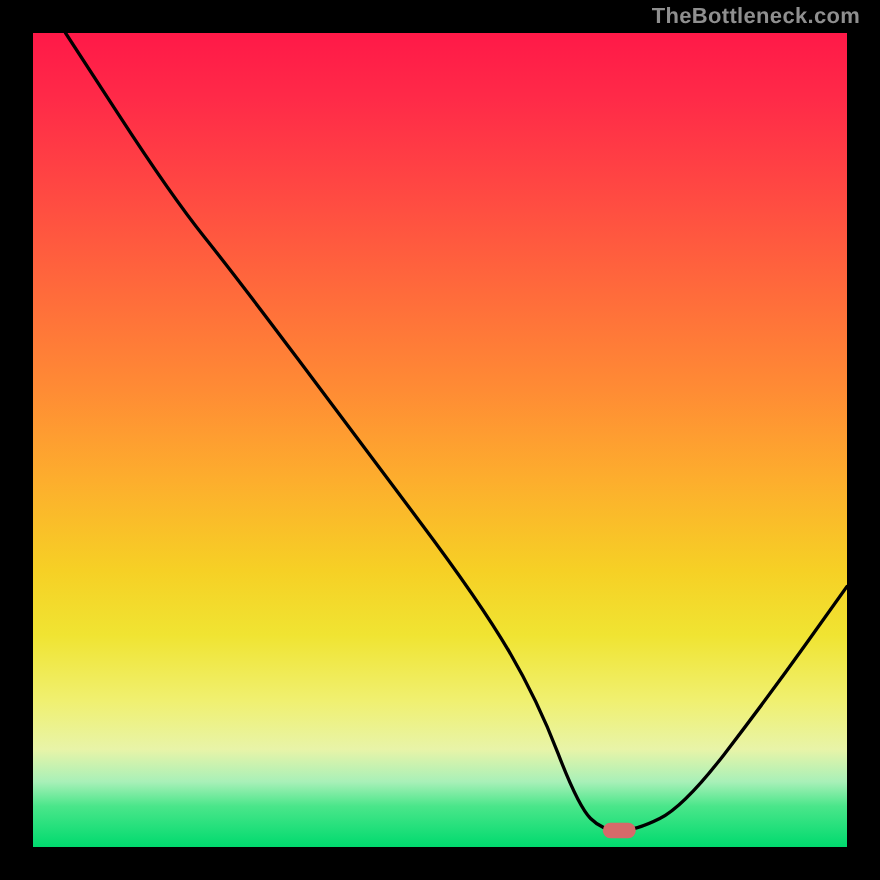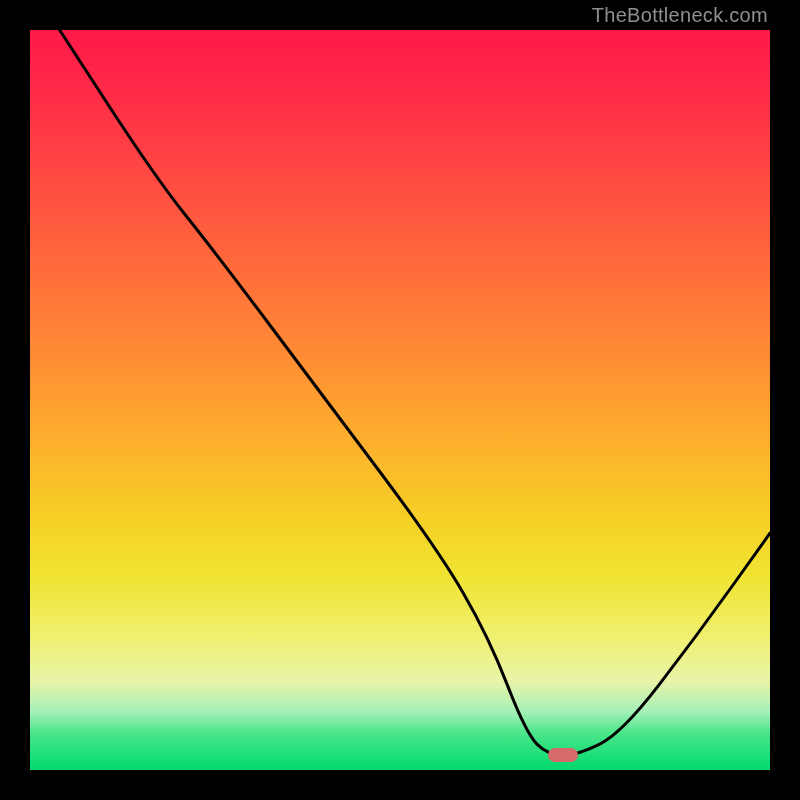--- a/index.html
+++ b/index.html
@@ -37,24 +37,24 @@
       #f0f070 82%,
       #e8f4a8 88%,
       #a8f0b8 92%,
       #4ae68a 95%,
       #00da6e 100%
     );
   }
   .watermark {
     position: absolute;
     top: 4px;
-    right: 32px;
+    right: 18px;
     color: #8f8f8f;
     font-size: 20px;
-    font-weight: 400;
+    font-weight: 700;
     letter-spacing: 0.3px;
   }
   svg.curve {
     position: absolute;
     left: 0;
     top: 0;
     width: 740px;
     height: 740px;
   }
   .marker {

